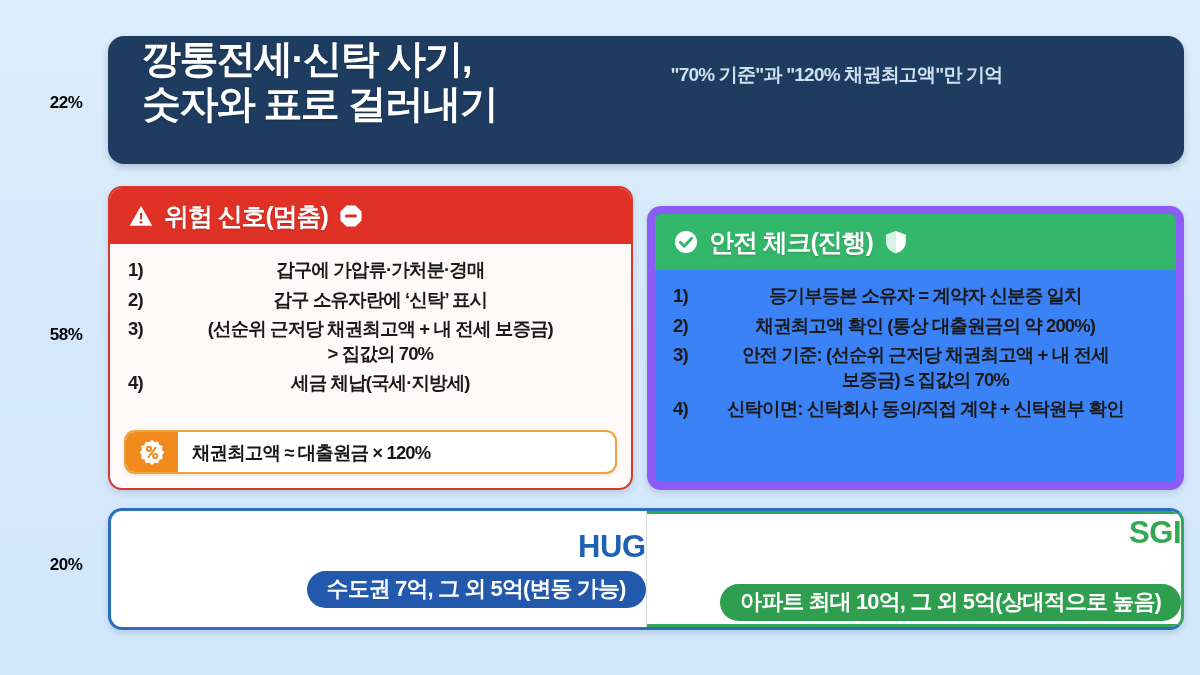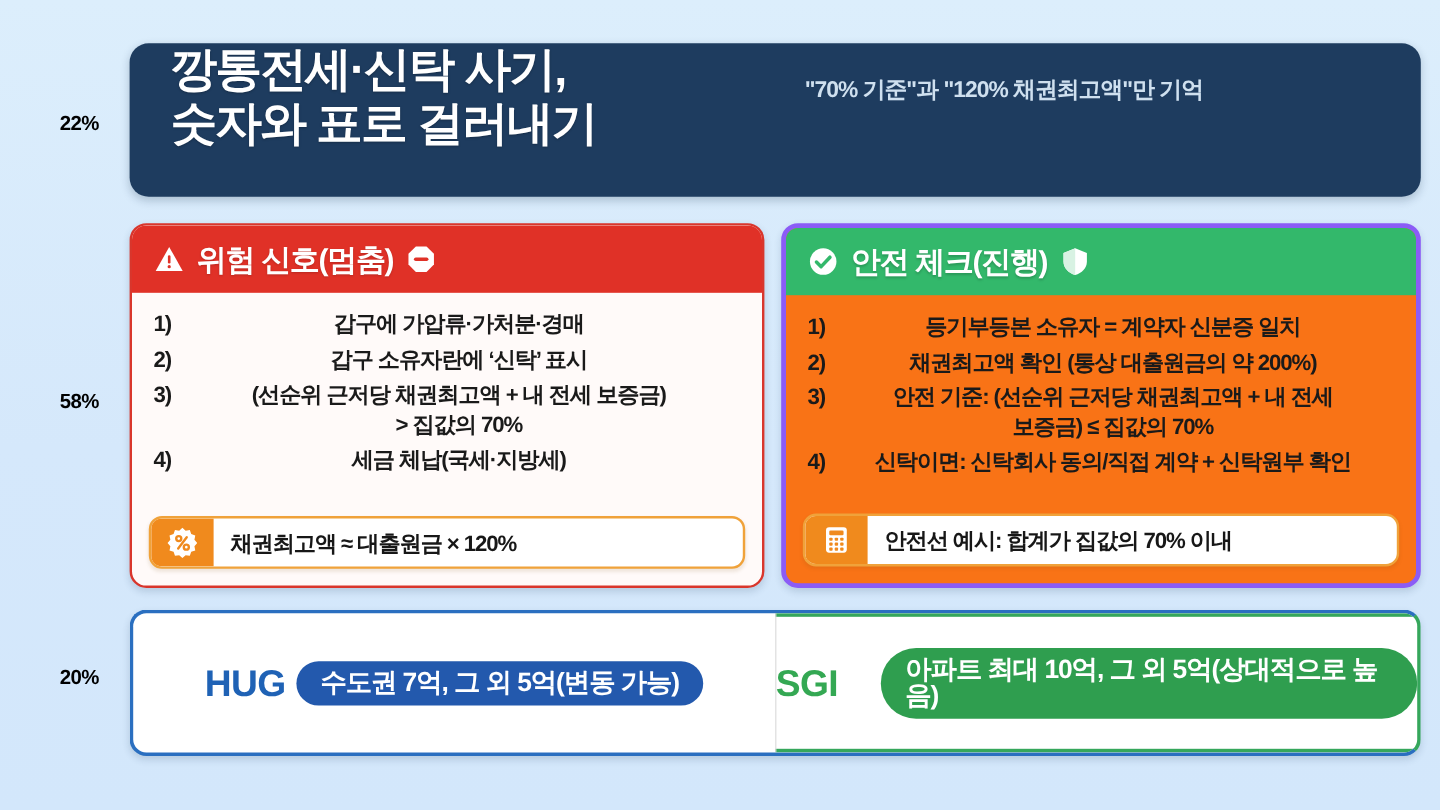--- a/index.html
+++ b/index.html
@@ -79,21 +79,21 @@
   .panel {
     flex: 1;
     border-radius: 14px;
     overflow: hidden;
     display: flex;
     flex-direction: column;
     background: #fffdfd;
     box-shadow: 0 3px 6px rgba(30,60,95,0.16);
   }
   .panel.risk  { border: 2px solid #d9362c; background: #fffaf9; }
-  .panel.safe  { border: 4px solid #8b5cf6; background: #f97316; }
+  .panel.safe  { border: 8px solid #8b5cf6; background: #3b82f6; margin-top: 20px; }
 
   .panel-head {
     height: 56px;
     display: flex;
     align-items: center;
     gap: 10px;
     padding: 0 18px;
     color: #ffffff;
     font-size: 25px;
     font-weight: 700;
@@ -173,22 +173,22 @@
     position: absolute;
     left: 50%; top: 0; bottom: 0;
     width: 50%;
     border-top: 3px solid #35a75b;
     border-bottom: 3px solid #35a75b;
     pointer-events: none;
   }
   .bcol {
     flex: 1;
     display: flex;
-    flex-direction: row;
-    align-items: center;
+    flex-direction: column;
+    align-items: flex-end;
     justify-content: center;
     gap: 9px;
     position: relative;
     z-index: 2;
   }
   .bcol + .bcol { border-left: 1px solid #dcdcdc; gap: 36px; }
   .bname {
     font-size: 31px;
     font-weight: 800;
     letter-spacing: -0.5px;
@@ -294,40 +294,20 @@
       <div class="item">
         <span class="item-num">3)</span>
         <span class="item-text">안전 기준: (선순위 근저당 채권최고액 + 내 전세
   보증금) ≤ 집값의 70%</span>
       </div>
       <div class="item">
         <span class="item-num">4)</span>
         <span class="item-text">신탁이면: 신탁회사 동의/직접 계약 + 신탁원부 확인</span>
       </div>
     </div>
-    <div class="callout">
-      <div class="callout-icon">
-        <svg width="26" height="26" viewBox="0 0 24 24">
-          <rect x="4" y="2.2" width="16" height="19.6" rx="2.4" fill="#ffffff"></rect>
-          <rect x="6.5" y="4.7" width="11" height="3.6" rx="1" fill="#f08a1d"></rect>
-          <g fill="#f08a1d">
-            <rect x="6.5" y="10.2" width="2.6" height="2.4" rx="0.7"></rect>
-            <rect x="10.7" y="10.2" width="2.6" height="2.4" rx="0.7"></rect>
-            <rect x="14.9" y="10.2" width="2.6" height="2.4" rx="0.7"></rect>
-            <rect x="6.5" y="14" width="2.6" height="2.4" rx="0.7"></rect>
-            <rect x="10.7" y="14" width="2.6" height="2.4" rx="0.7"></rect>
-            <rect x="14.9" y="14" width="2.6" height="2.4" rx="0.7"></rect>
-            <rect x="6.5" y="17.8" width="2.6" height="2.4" rx="0.7"></rect>
-            <rect x="10.7" y="17.8" width="2.6" height="2.4" rx="0.7"></rect>
-            <rect x="14.9" y="17.8" width="2.6" height="2.4" rx="0.7"></rect>
-          </g>
-        </svg>
-      </div>
-      <div class="callout-text">안전선 예시: 합계가 집값의 70% 이내</div>
-    </div>
   </div>
 </div>
 
 <div class="bottom">
   <div class="bcol hug">
     <div class="bname">HUG</div>
     <div class="bpill">수도권 7억, 그 외 5억(변동 가능)</div>
   </div>
   <div class="bcol sgi">
     <div class="bname">SGI</div>

